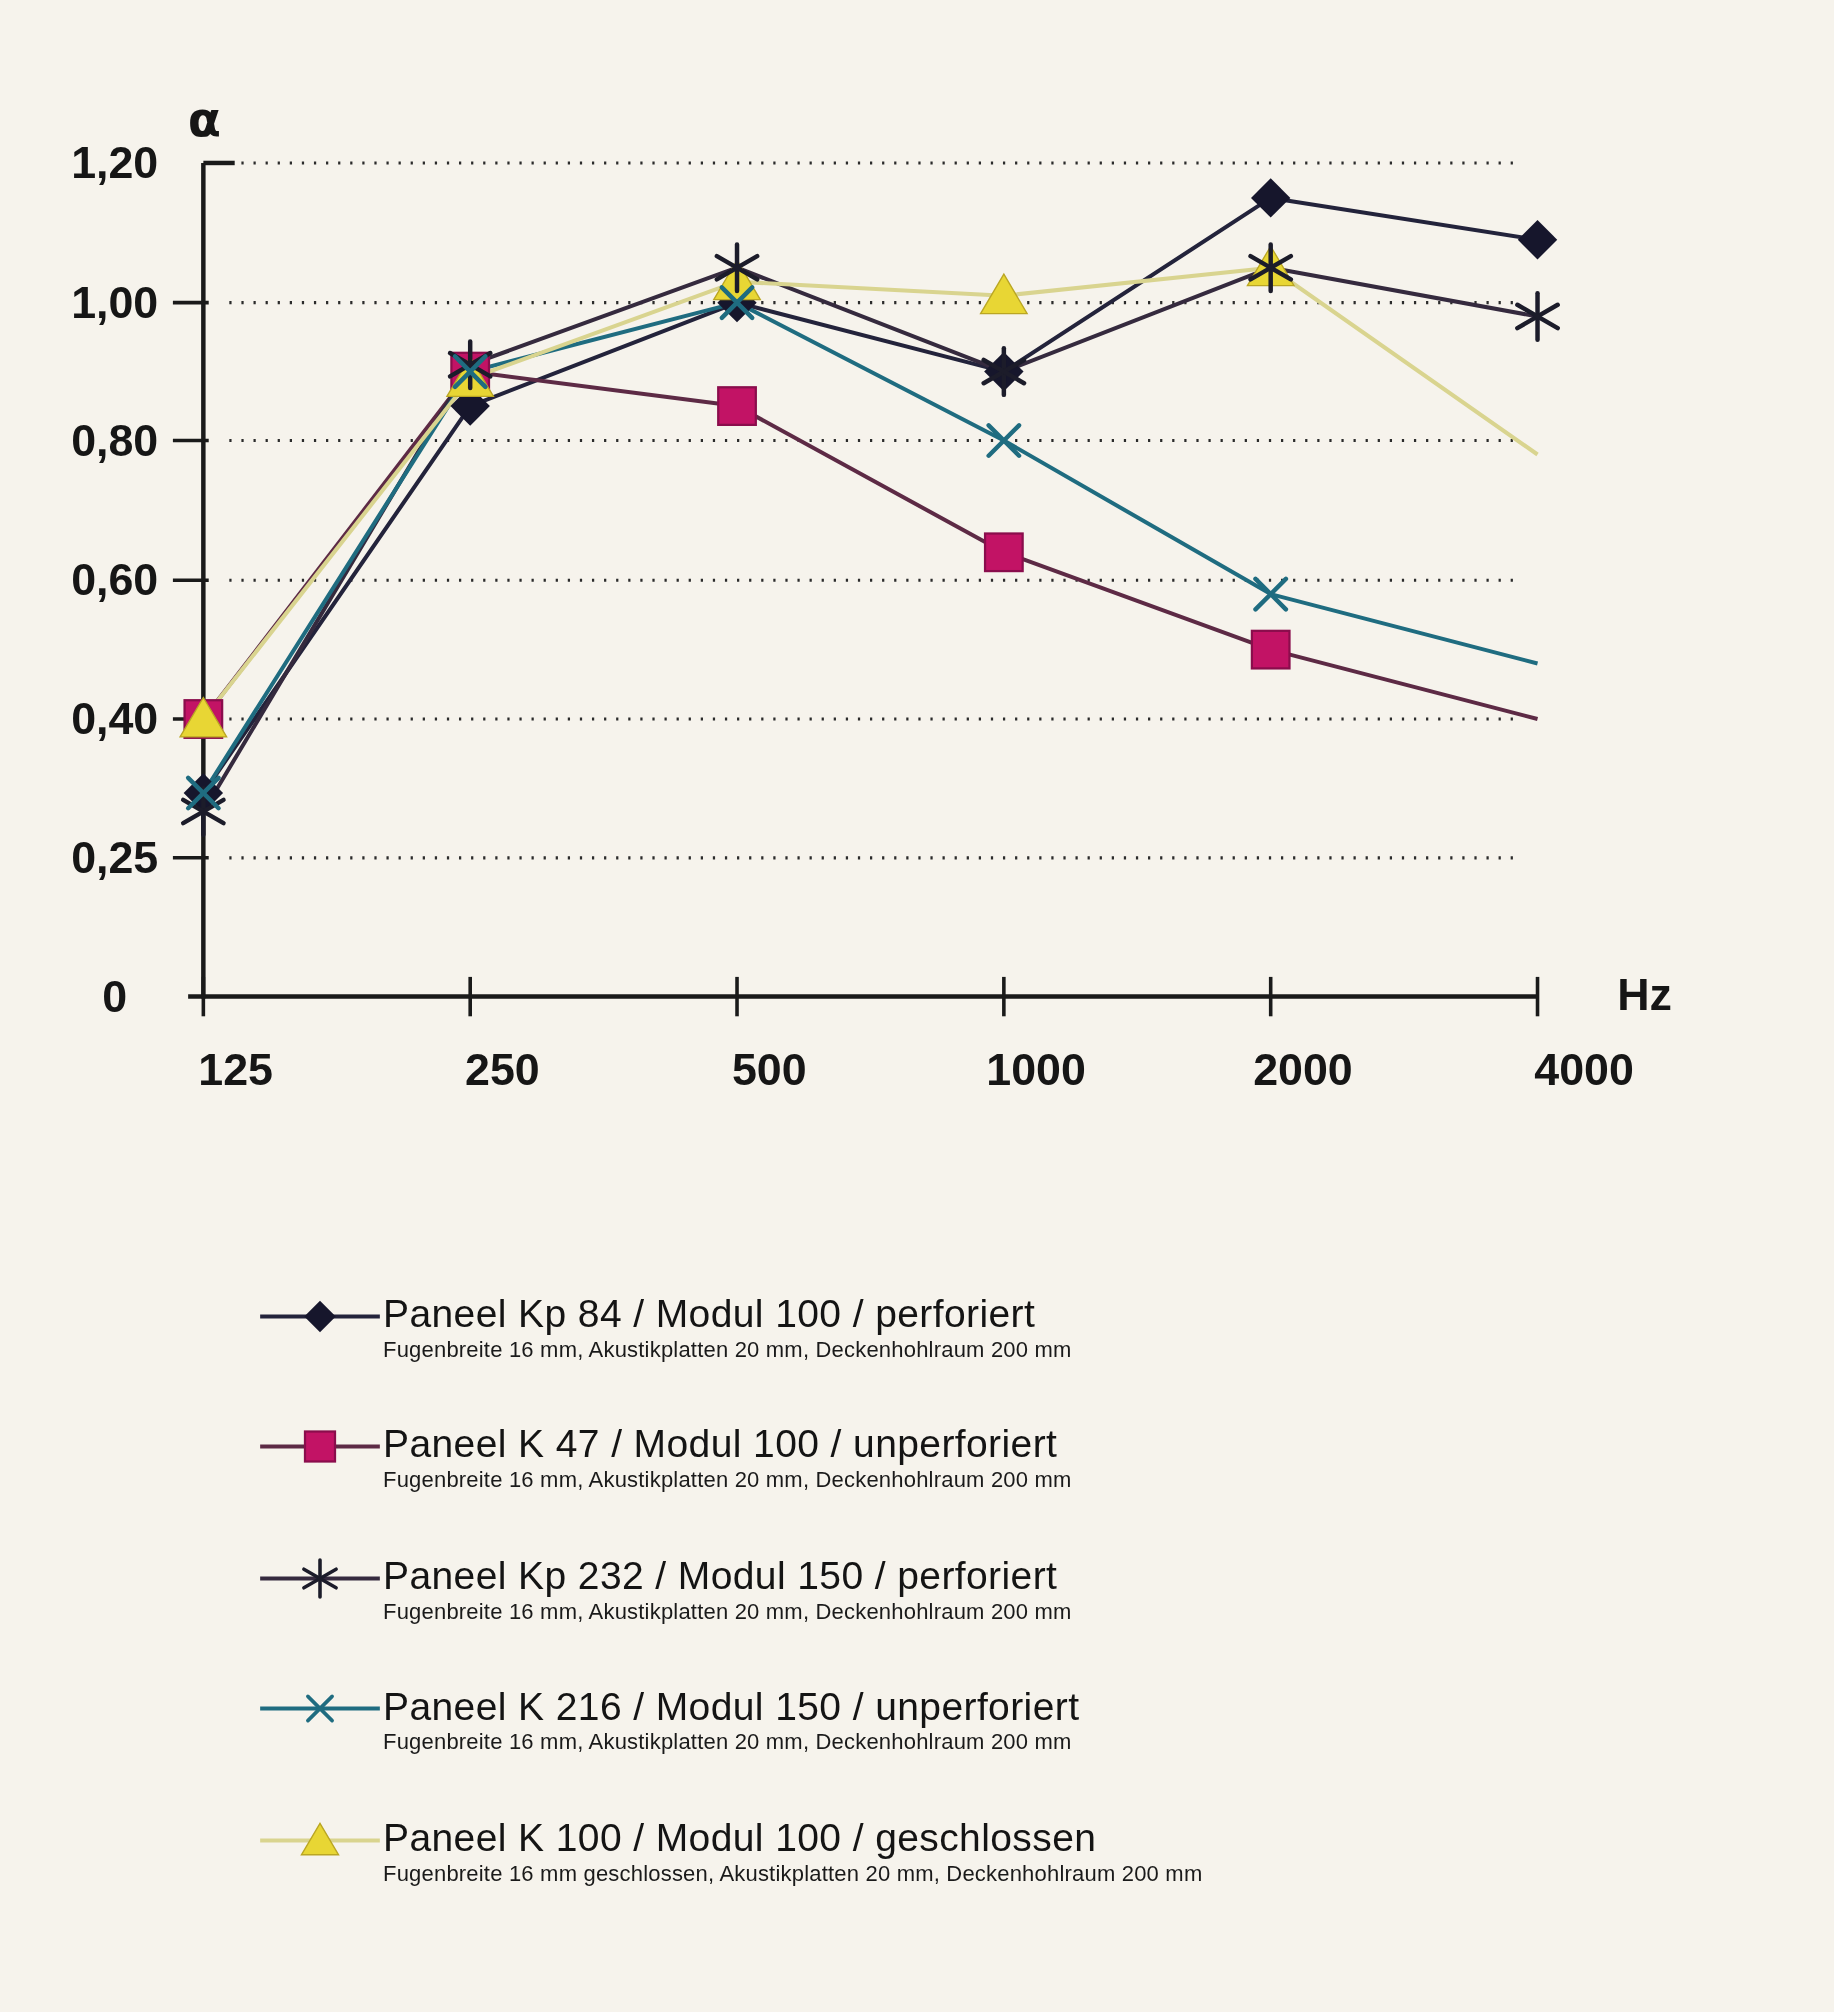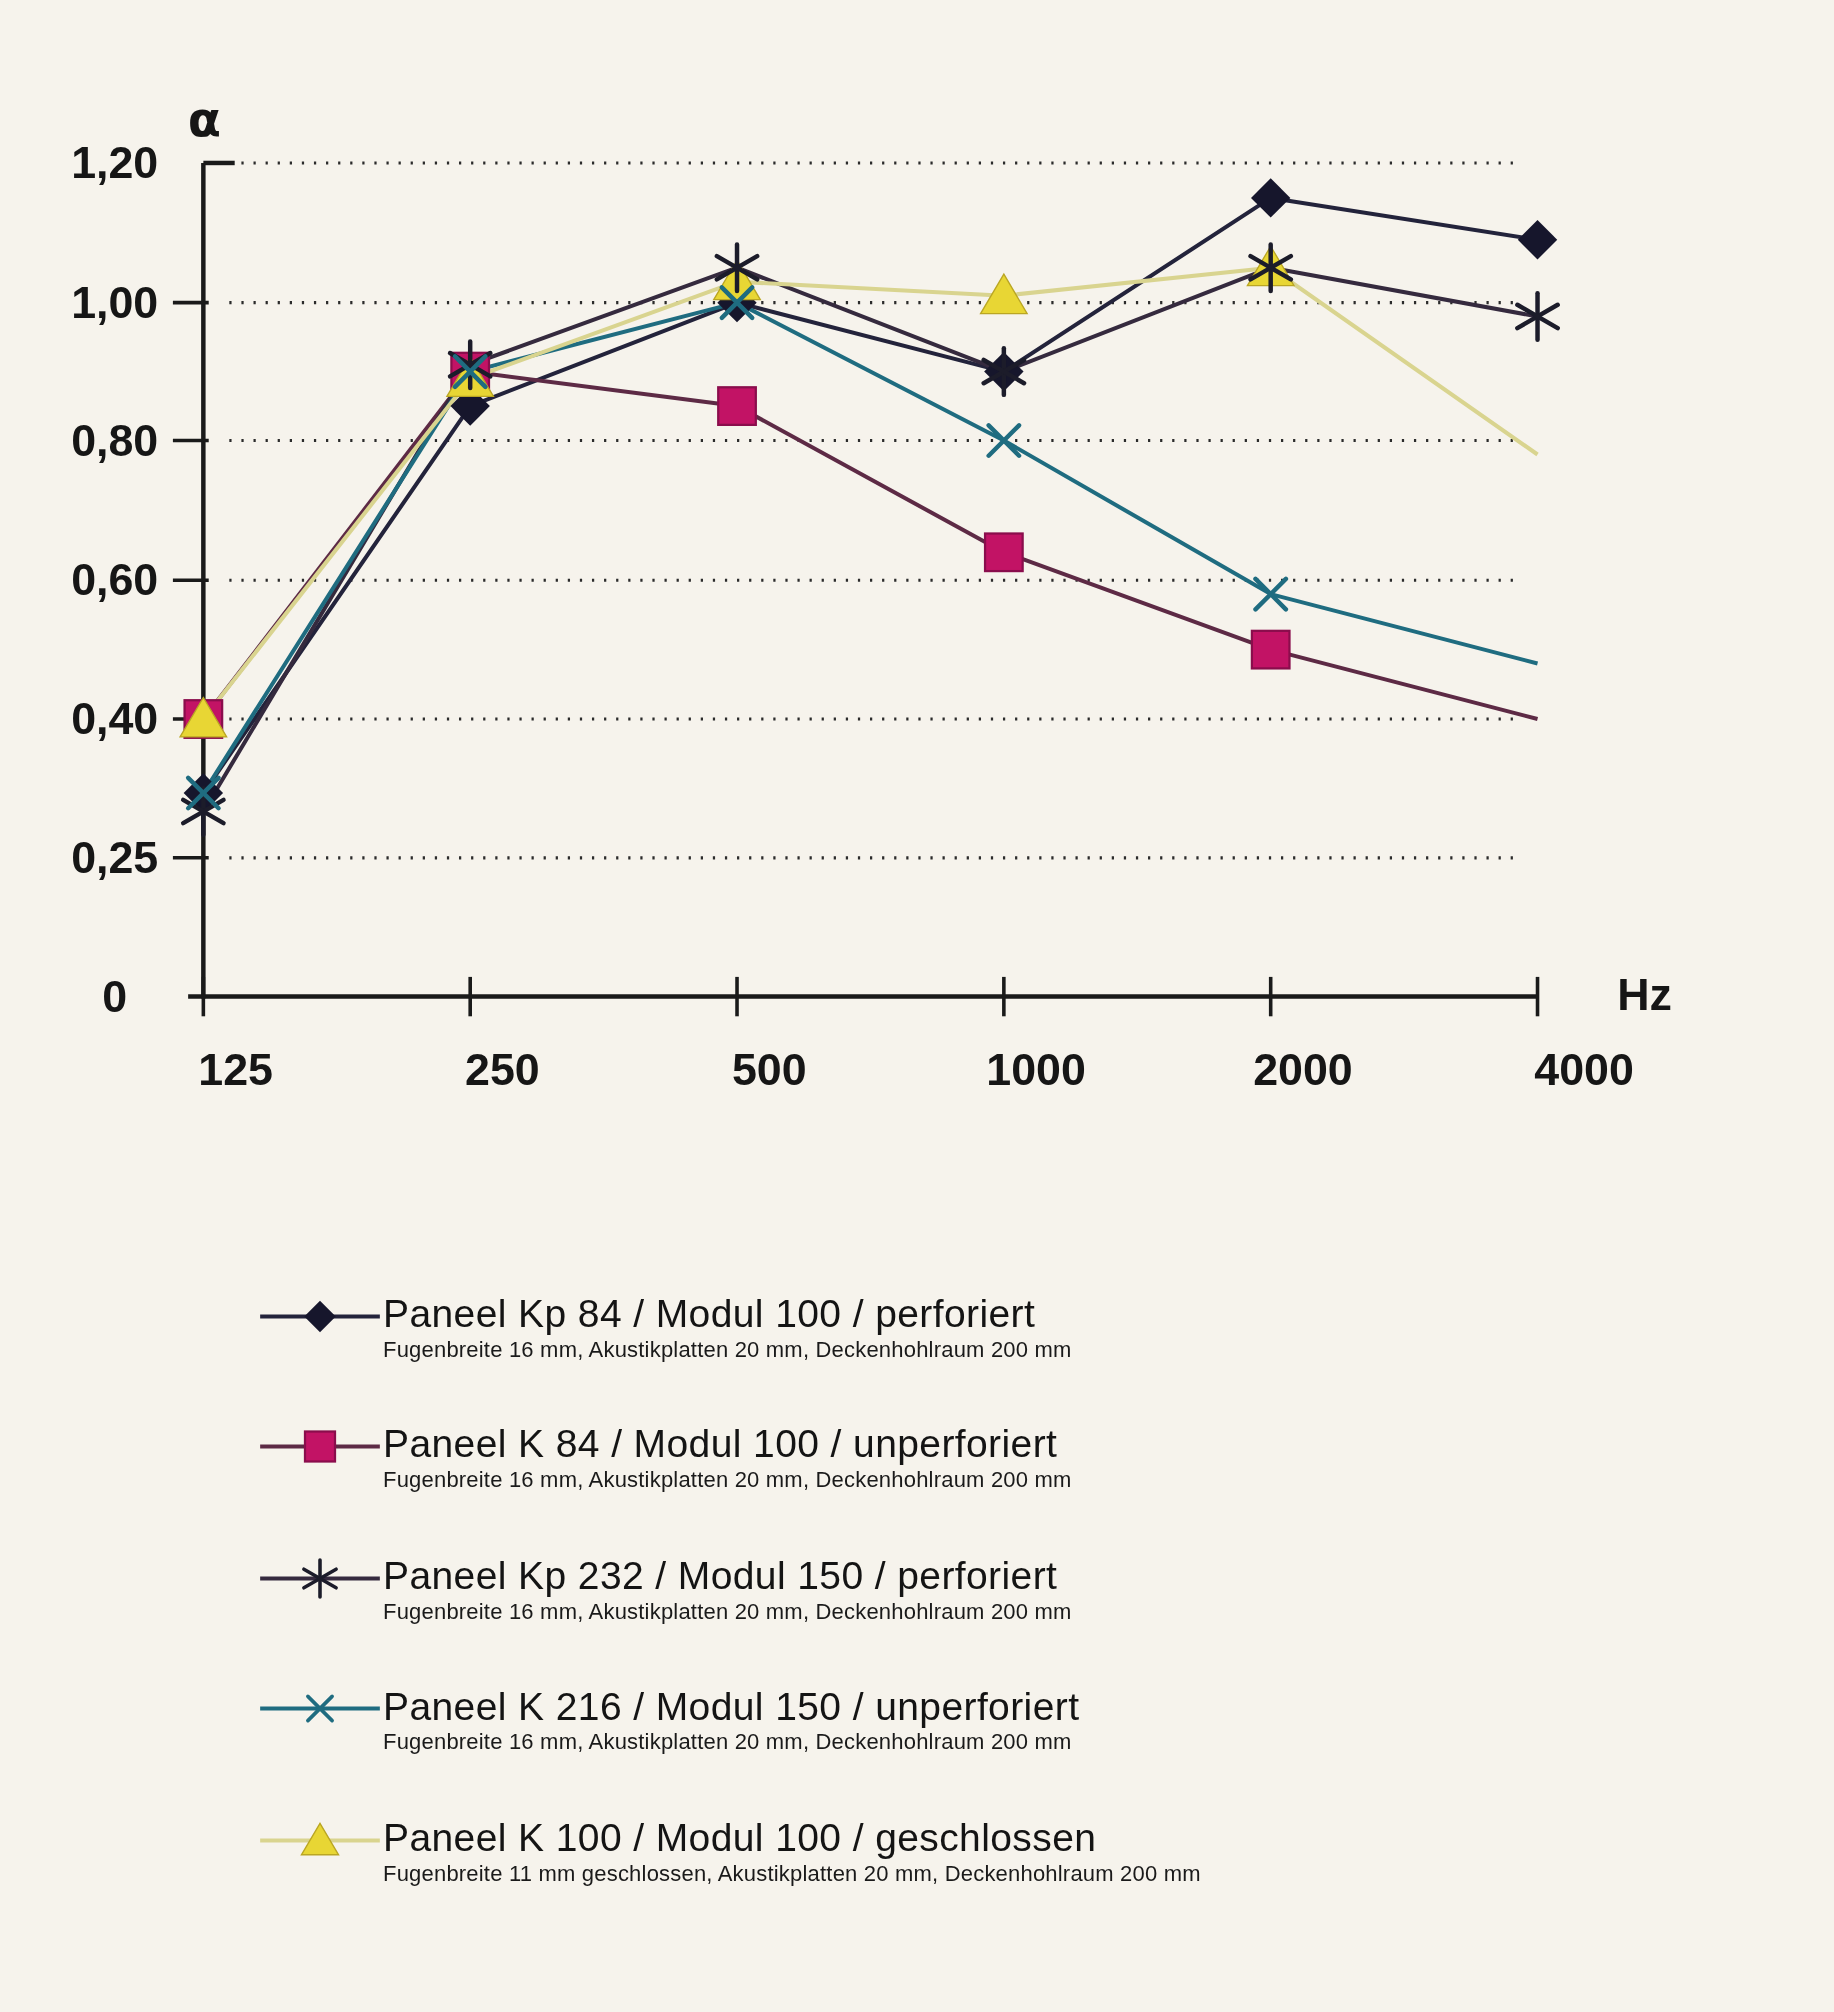--- a/index.html
+++ b/index.html
@@ -134,21 +134,21 @@
         <div class="l-main" style="top: 1292px;">Paneel Kp 84 / Modul 100 / perforiert</div>
         <div class="l-sub" style="top: 1337px;">Fugenbreite 16 mm, Akustikplatten 20 mm, Deckenhohlraum 200 mm</div>
       </div>
       <div class="legend-item">
         <svg class="legend-sample" width="134" height="63" viewBox="0 0 150 70" style="top:1415px">
           <g>
             <line x1="8" y1="35" x2="142" y2="35" stroke="#5d2a45" stroke-width="4.5"></line>
             <rect x="58.2" y="18.2" width="33.6" height="33.6" fill="#c21365" stroke="#8a0d4c" stroke-width="2.5"></rect>
           </g>
         </svg>
-        <div class="l-main" style="top: 1422px;">Paneel K 84 / Modul 100 / unperforiert</div>
+        <div class="l-main" style="top: 1422px;">Paneel K 47 / Modul 100 / unperforiert</div>
         <div class="l-sub" style="top: 1467px;">Fugenbreite 16 mm, Akustikplatten 20 mm, Deckenhohlraum 200 mm</div>
       </div>
       <div class="legend-item">
         <svg class="legend-sample" width="134" height="63" viewBox="0 0 150 70" style="top:1547px">
           <g>
             <line x1="8" y1="35" x2="142" y2="35" stroke="#352a3e" stroke-width="4.5"></line>
             <line x1="75" y1="55.8" x2="75" y2="14.2" stroke="#1c1c2a" stroke-width="4" stroke-linecap="round"></line>
             <line x1="56.986671601283675" y1="45.4" x2="93.01332839871633" y2="24.6" stroke="#1c1c2a" stroke-width="4" stroke-linecap="round"></line>
             <line x1="93.01332839871633" y1="45.4" x2="56.986671601283675" y2="24.6" stroke="#1c1c2a" stroke-width="4" stroke-linecap="round"></line>
           </g>
@@ -168,17 +168,17 @@
         <div class="l-sub" style="top: 1729px;">Fugenbreite 16 mm, Akustikplatten 20 mm, Deckenhohlraum 200 mm</div>
       </div>
       <div class="legend-item">
         <svg class="legend-sample" width="134" height="63" viewBox="0 0 150 70" style="top:1809px">
           <g>
             <line x1="8" y1="35" x2="142" y2="35" stroke="#d9d48f" stroke-width="4.5"></line>
             <path d="M75 15.799999999999997 L95.8 51 L54.2 51 Z" fill="#e8d634" stroke="#baa623" stroke-width="1.5"></path>
           </g>
         </svg>
         <div class="l-main" style="top: 1816px;">Paneel K 100 / Modul 100 / geschlossen</div>
-        <div class="l-sub" style="top: 1861px;">Fugenbreite 11 mm geschlossen, Akustikplatten 20 mm, Deckenhohlraum 200 mm</div>
+        <div class="l-sub" style="top: 1861px;">Fugenbreite 16 mm geschlossen, Akustikplatten 20 mm, Deckenhohlraum 200 mm</div>
       </div>
     </div>
 </div>
 
 
 </body></html>

